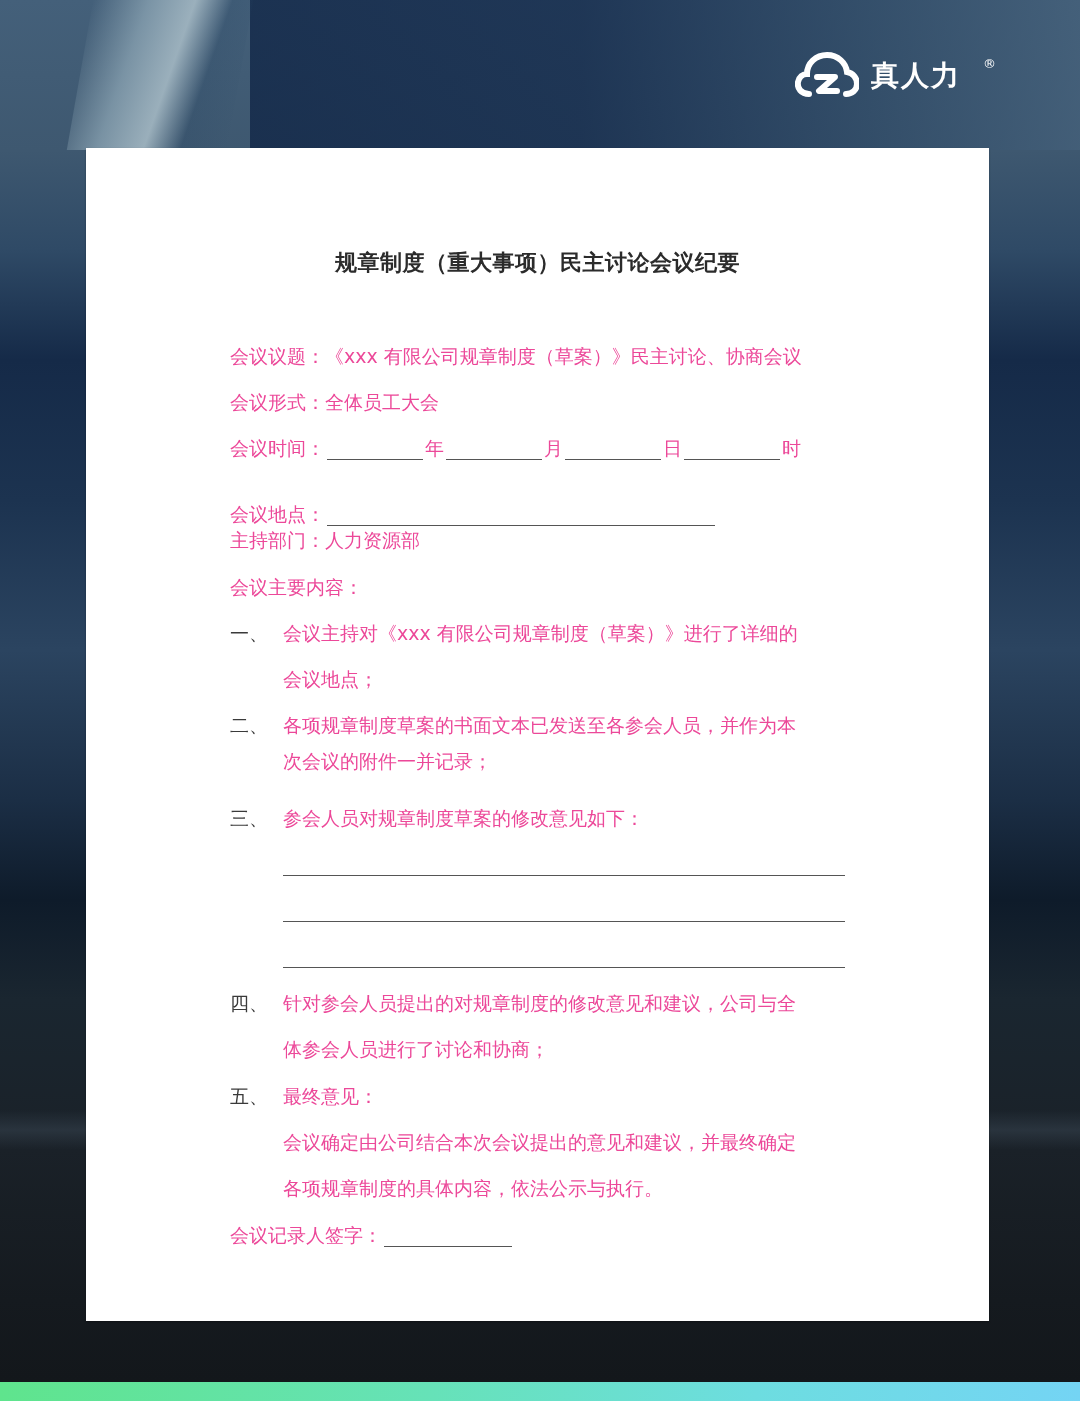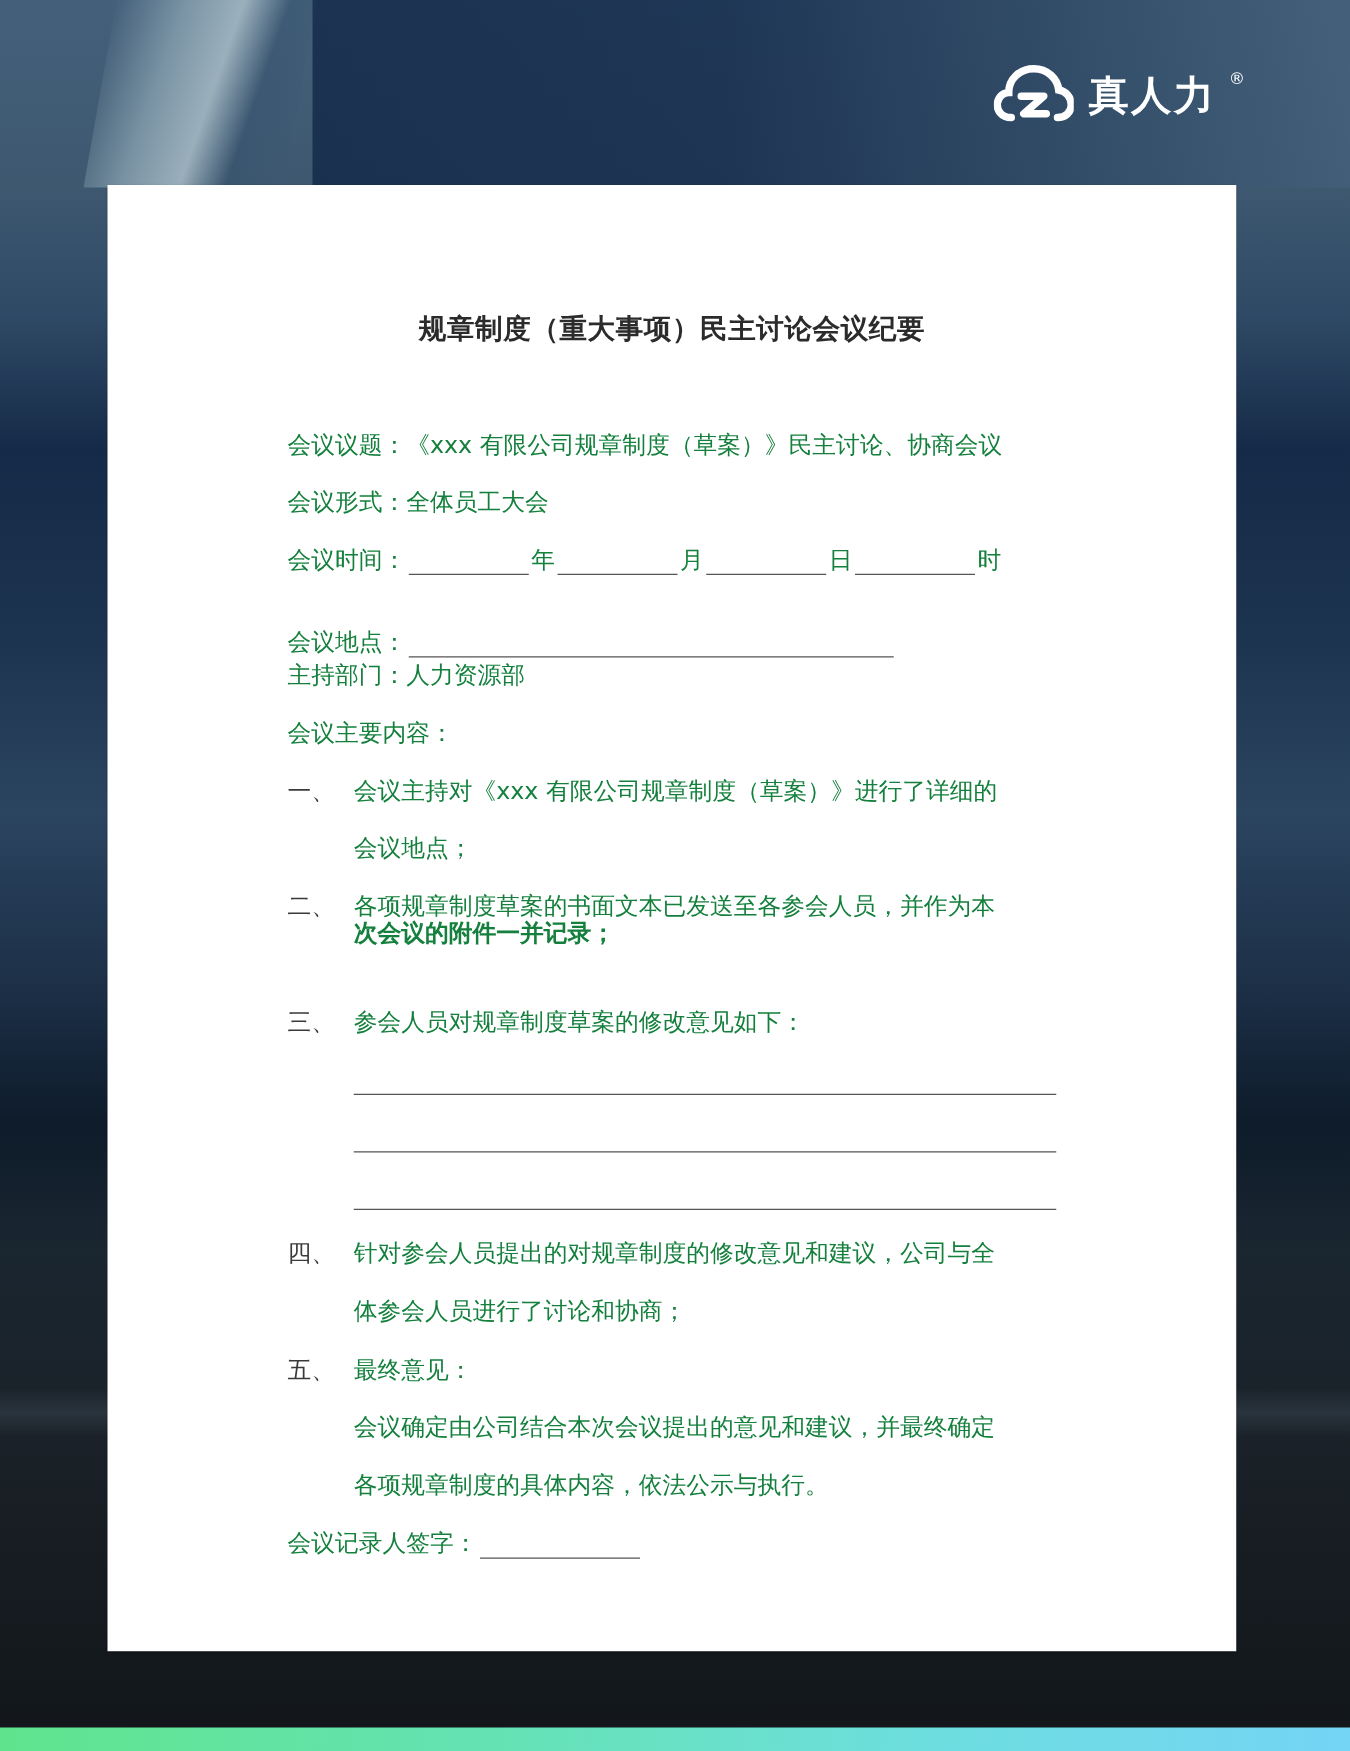--- a/index.html
+++ b/index.html
@@ -49,21 +49,21 @@
     }
     .logo {
       position: absolute;
       left: 795px; top: 50px;
       display: flex; align-items: center;
       color: #ffffff;
     }
     .logo-mark { width: 64px; height: 52px; }
     .logo-text {
       margin-left: 12px;
-      font-size: 32px;
+      font-size: 28px;
       font-weight: bold;
       letter-spacing: 2px;
       font-family: "DejaVu Sans", sans-serif;
       line-height: 1;
     }
     .logo-reg {
       position: absolute;
       left: 188px; top: 6px;
       font-size: 13px;
     }
@@ -81,21 +81,21 @@
       text-align: center;
       font-size: 22px;
       font-weight: bold;
       color: #2b2b2b;
       letter-spacing: 0.5px;
     }
     .line {
       position: absolute;
       left: 144px;
       font-size: 19px;
-      color: #15803d;
+      color: #ec4899;
       white-space: nowrap;
       line-height: 24px;
     }
     .blank {
       display: inline-block;
       border-bottom: 1.5px solid #555;
       height: 20px;
       vertical-align: bottom;
       margin: 0 2px;
     }
@@ -161,21 +161,21 @@
   </div>
 
   <div class="line" style="top:427px;">会议主要内容：</div>
 
   <div class="num" style="top:473px;">一、</div>
   <div class="line indent" style="top:473px;">会议主持对《xxx 有限公司规章制度（草案）》进行了详细的</div>
   <div class="line indent" style="top:519px;">会议地点；</div>
 
   <div class="num" style="top:565px;">二、</div>
   <div class="line indent" style="top:565px;">各项规章制度草案的书面文本已发送至各参会人员，并作为本</div>
-  <div class="line indent" style="top:587px;font-weight:bold;">次会议的附件一并记录；</div>
+  <div class="line indent" style="top:601px;">次会议的附件一并记录；</div>
 
   <div class="num" style="top:658px;">三、</div>
   <div class="line indent" style="top:658px;">参会人员对规章制度草案的修改意见如下：</div>
 
   <div class="rule" style="top:727px;"></div>
   <div class="rule" style="top:773px;"></div>
   <div class="rule" style="top:819px;"></div>
 
   <div class="num" style="top:843px;">四、</div>
   <div class="line indent" style="top:843px;">针对参会人员提出的对规章制度的修改意见和建议，公司与全</div>

